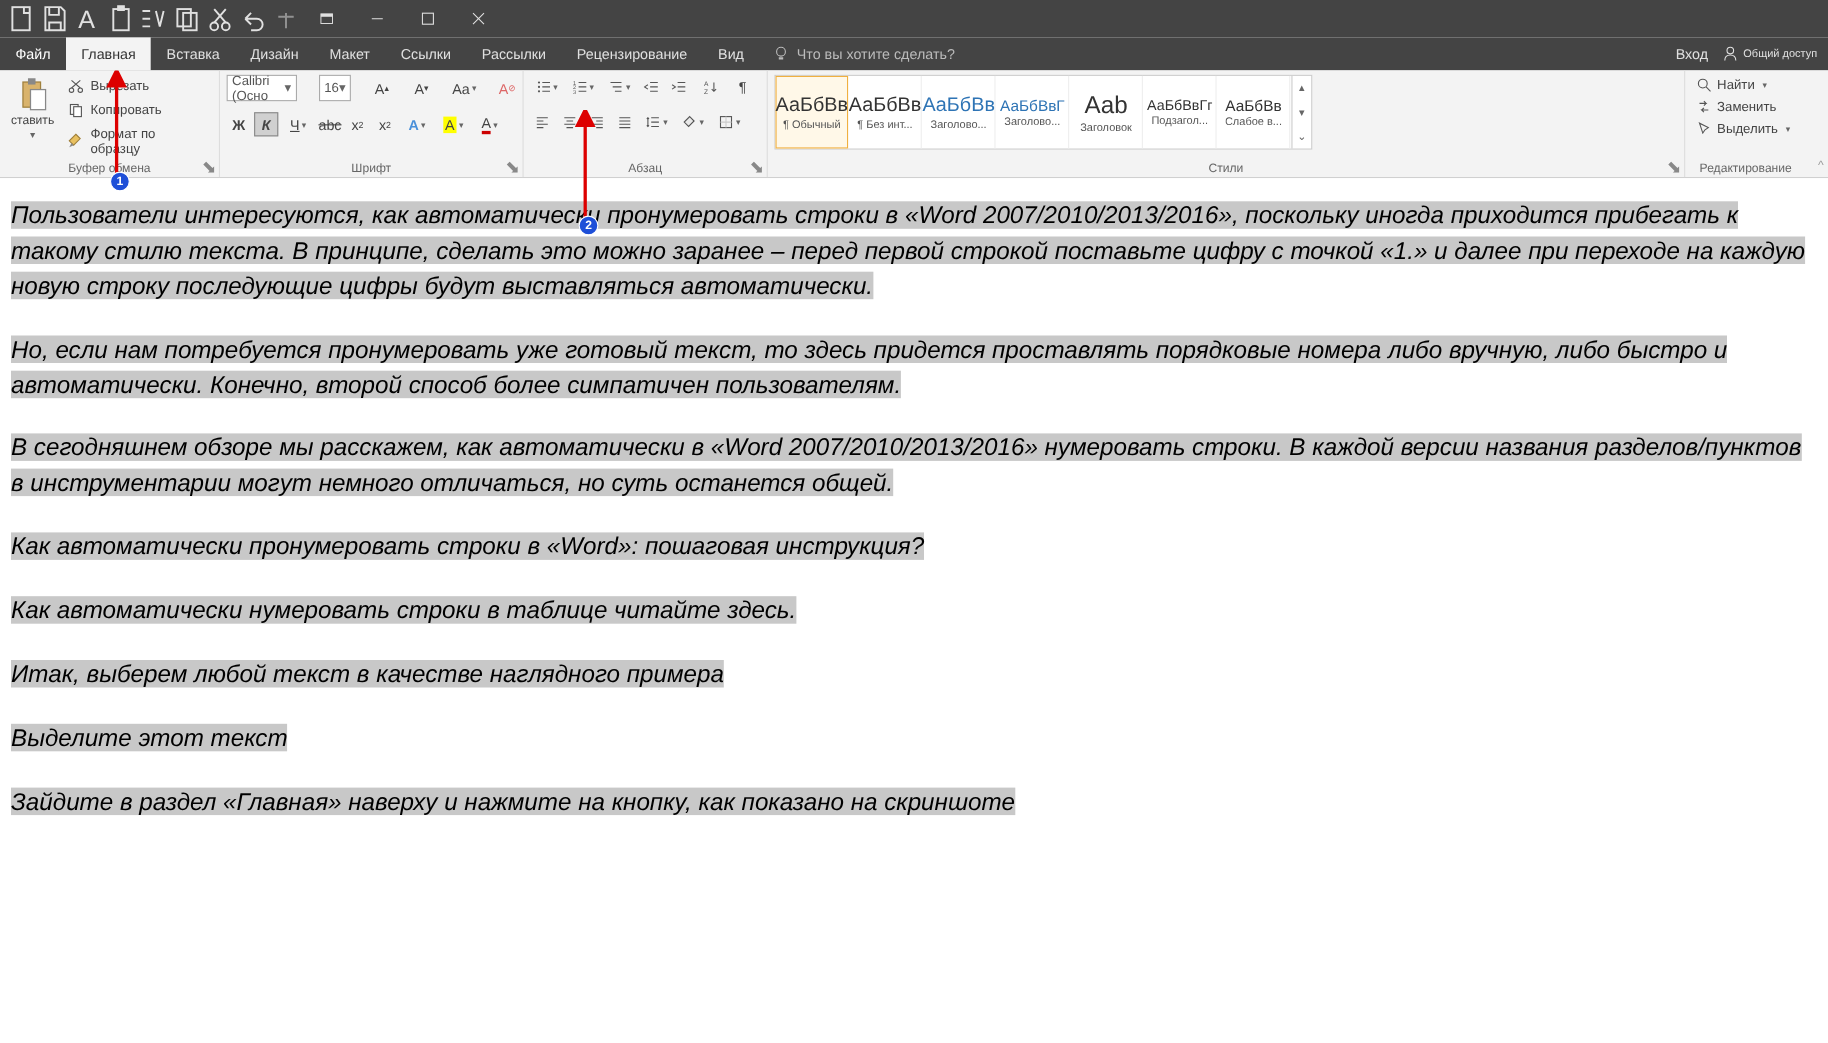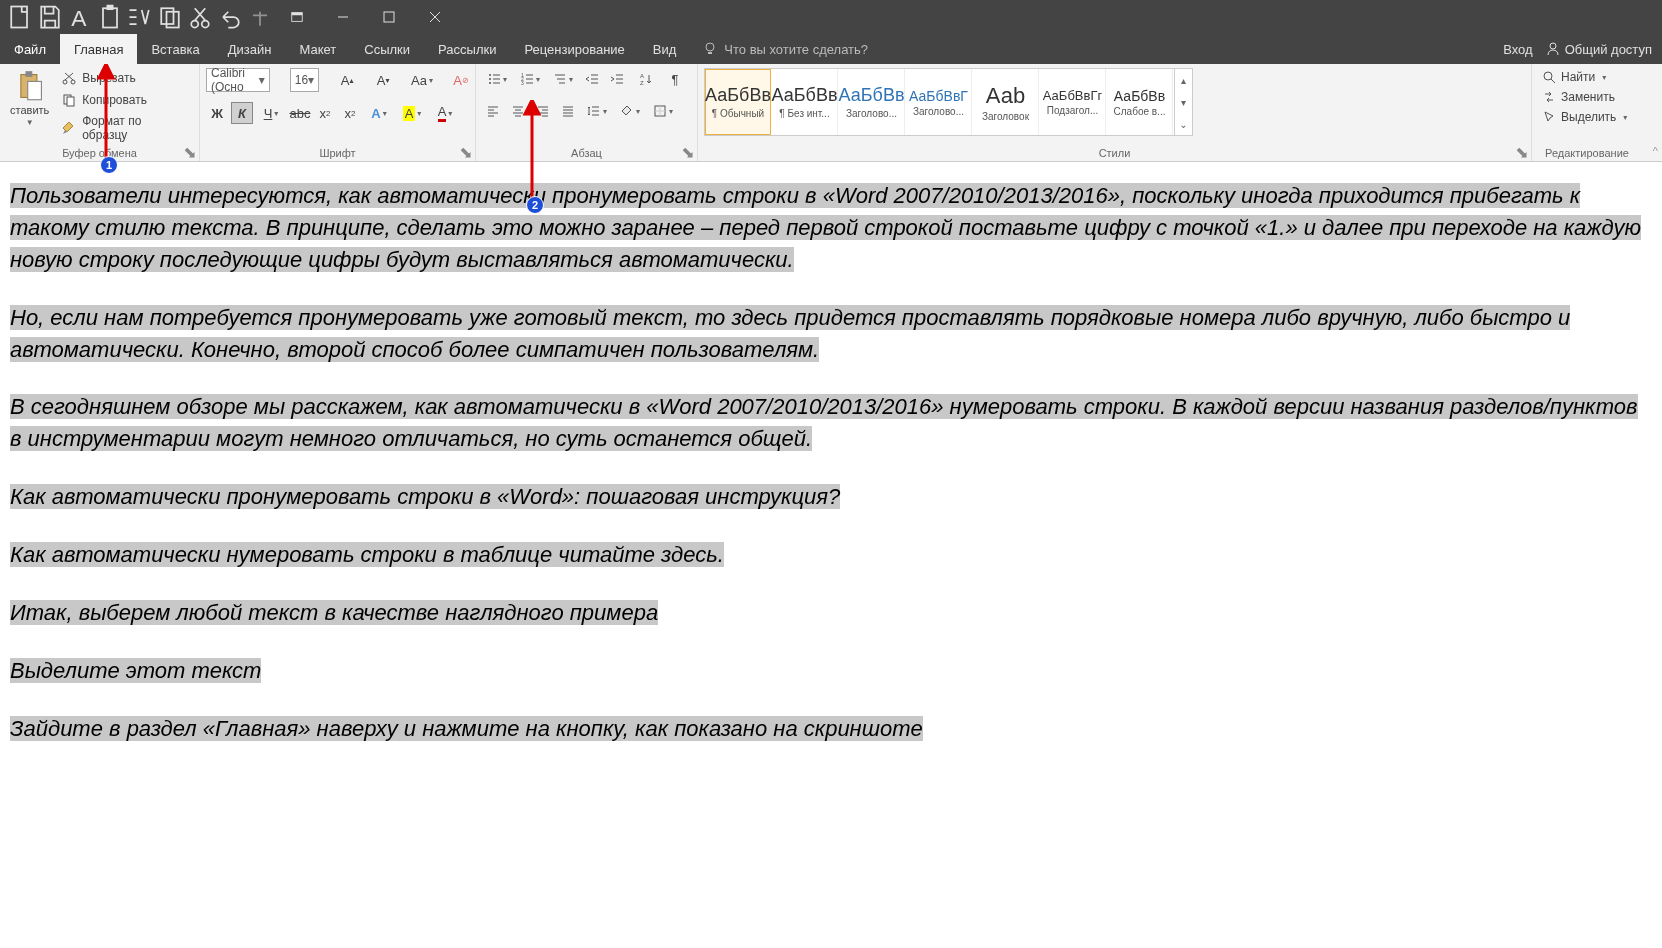--- a/index.html
+++ b/index.html
@@ -12,21 +12,21 @@
 .win-btn { width: 46px; height: 34px; display: flex; align-items: center; justify-content: center; color: #e0e0e0; cursor: pointer; }
 
 .tabbar { background: #444; height: 30px; display: flex; align-items: stretch; color: #e0e0e0; }
 .tab { padding: 0 14px; display: flex; align-items: center; font-size: 13px; cursor: pointer; }
 .tab.active { background: #f3f3f3; color: #333; }
 .tab.file { color: #fff; }
 .tell-me { display: flex; align-items: center; gap: 6px; padding-left: 12px; font-size: 13px; color: #bbb; }
 .tell-me svg { width: 16px; height: 16px; }
 .tabbar-right { margin-left: auto; display: flex; align-items: center; gap: 12px; padding-right: 10px; }
 .signin { font-size: 13px; }
-.share { font-size: 13px; display: flex; align-items: center; gap: 4px; }
+.share { font-size: 10px; display: flex; align-items: center; gap: 4px; }
 
 .ribbon { background: #f3f3f3; height: 98px; display: flex; border-bottom: 1px solid #ccc; }
 .rgroup { border-right: 1px solid #ddd; display: flex; flex-direction: column; padding: 4px 6px 0 6px; position: relative; }
 .rgroup-body { flex: 1; display: flex; gap: 4px; }
 .rgroup-label { font-size: 11px; color: #666; text-align: center; padding: 2px 0; position: relative; }
 .rgroup-launcher { position: absolute; right: 2px; bottom: 2px; width: 14px; height: 14px; display: flex; align-items: center; justify-content: center; color: #888; cursor: pointer; }
 
 .clipboard-big { display: flex; flex-direction: column; align-items: center; gap: 2px; padding: 2px 4px; cursor: pointer; }
 .clipboard-big svg { width: 28px; height: 32px; }
 .clipboard-small-col { display: flex; flex-direction: column; gap: 2px; }

